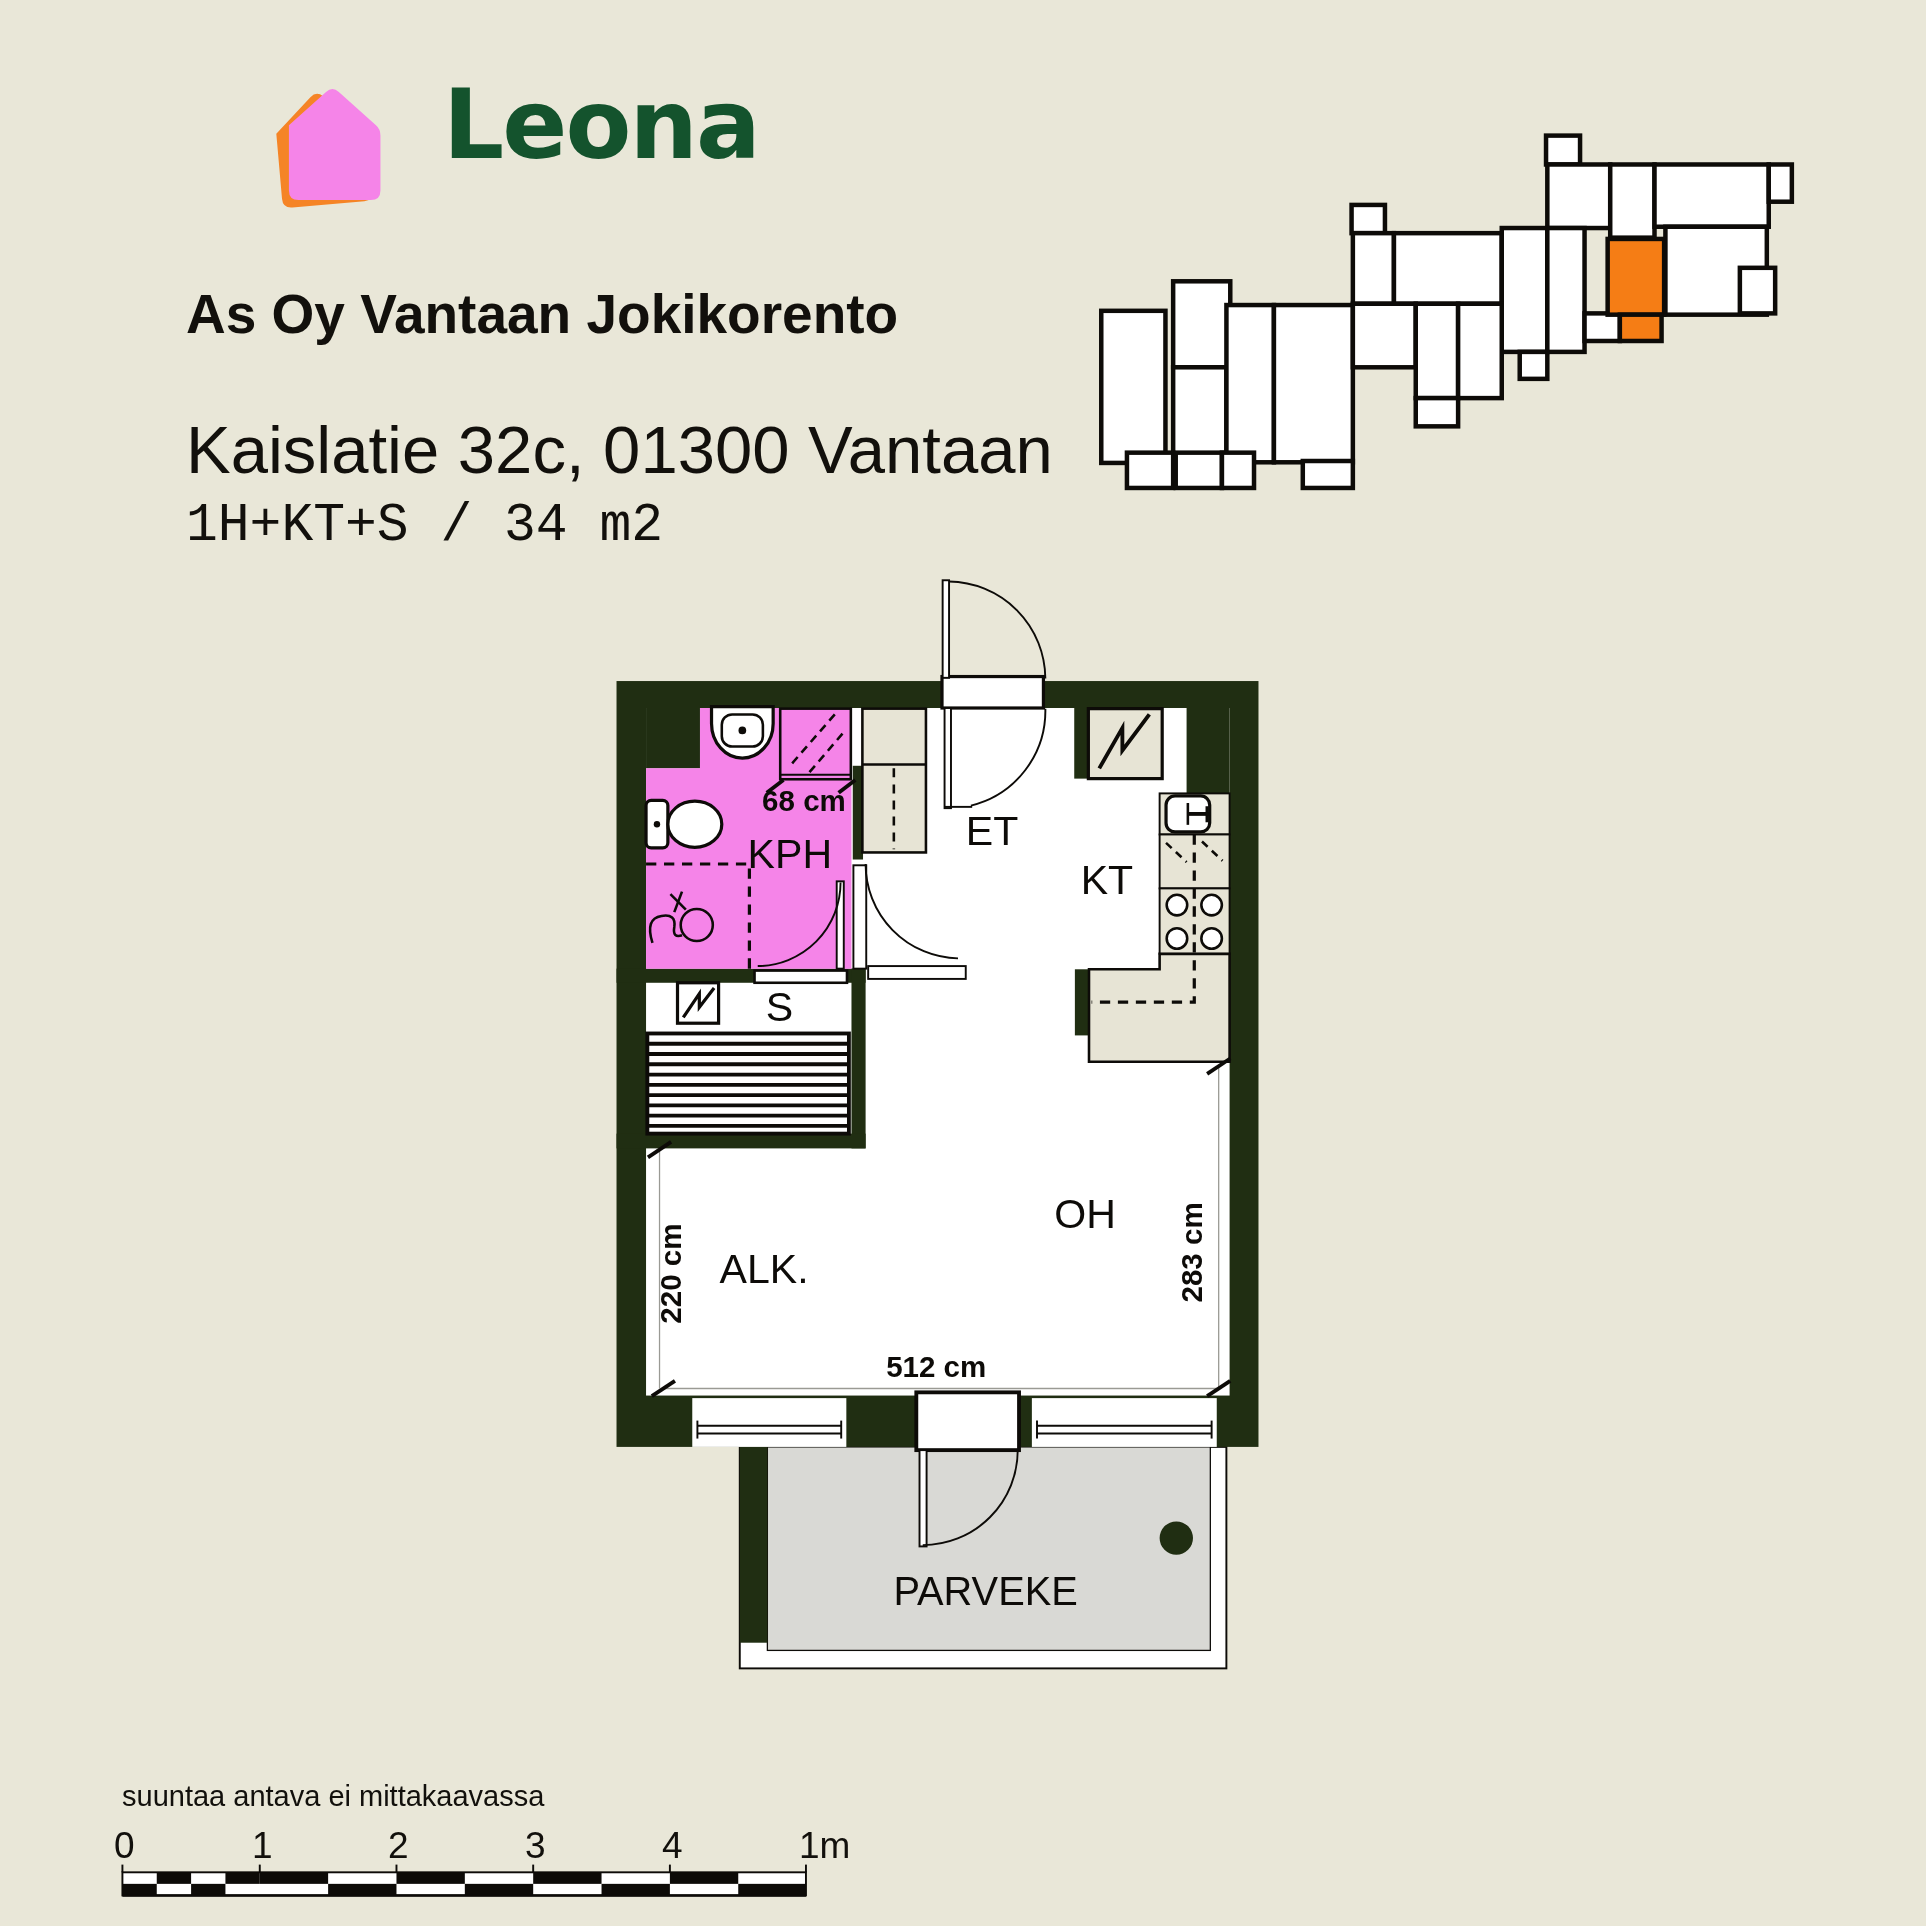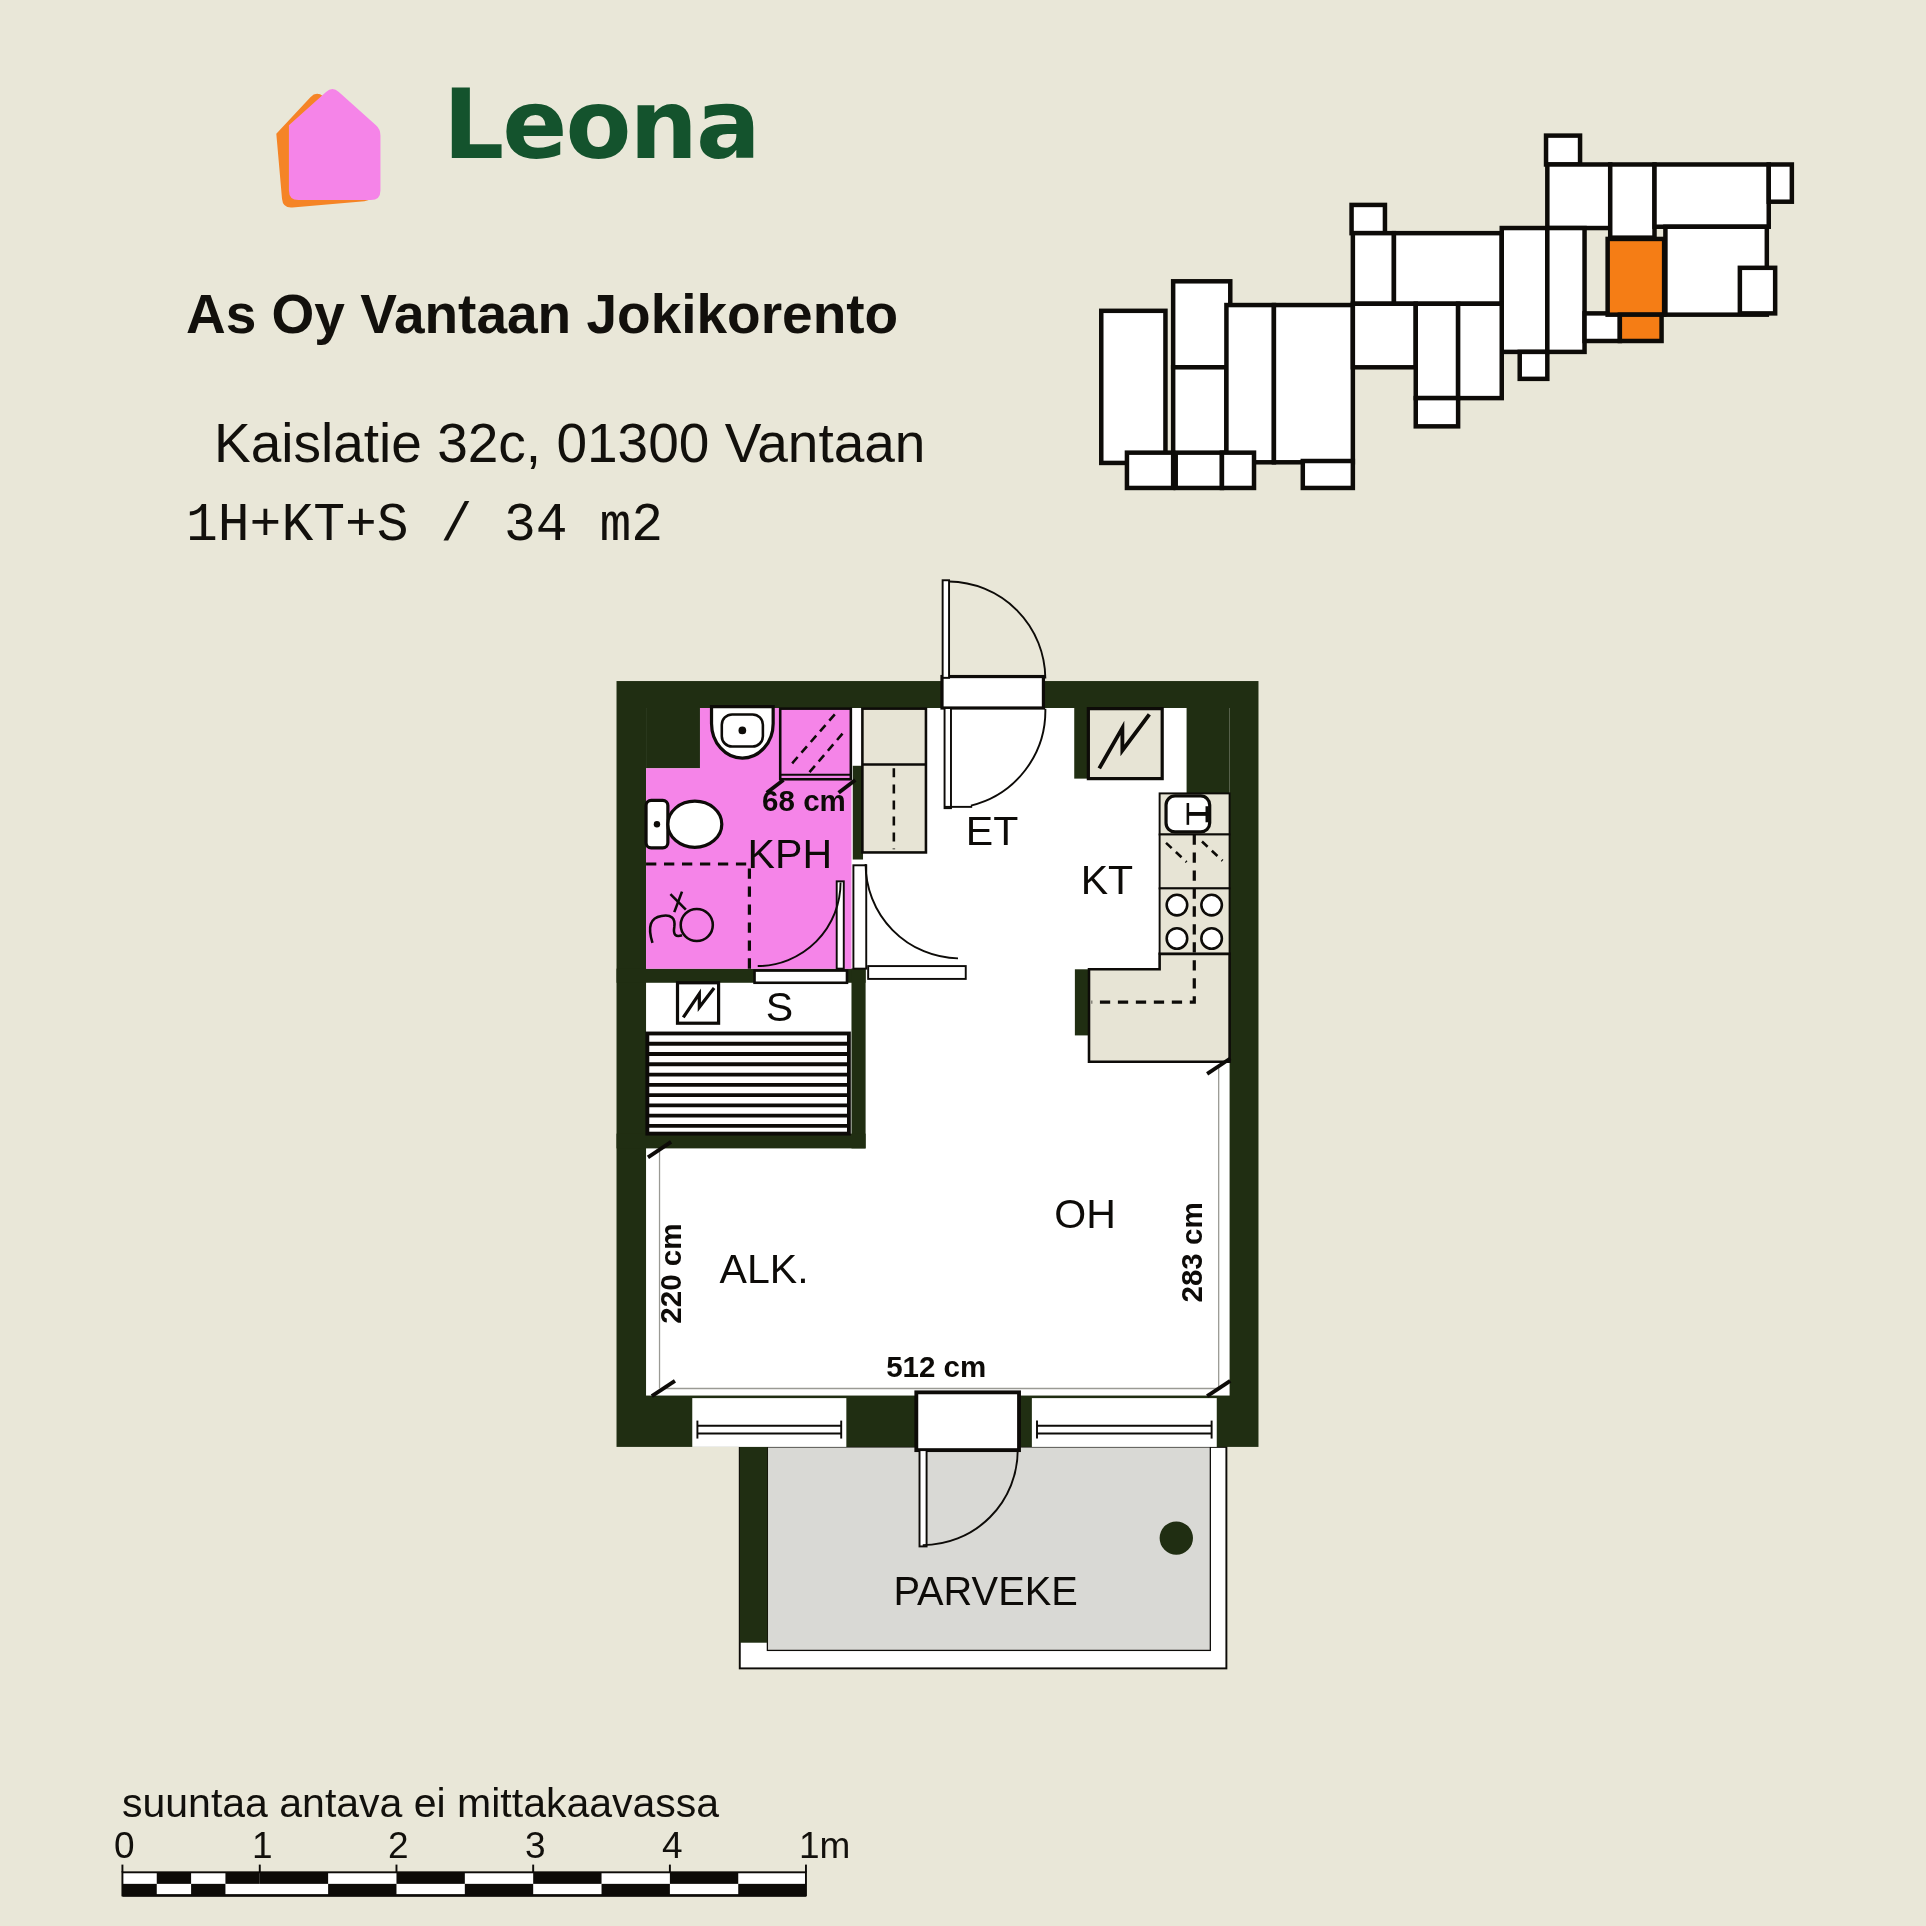--- a/index.html
+++ b/index.html
@@ -4,24 +4,24 @@
 <style>
   html,body{margin:0;padding:0;}
   body{width:1926px;height:1926px;background:#e9e7d8;position:relative;
        font-family:"Liberation Sans",sans-serif;color:#12100c;}
   .abs{position:absolute;}
   
   #logo{left:270px;top:83px;width:706px;height:128px;}
   #logo-text{left:443px;top:69px;font-family:"DejaVu Sans",sans-serif;
              font-size:96px;font-weight:600;letter-spacing:-1.9px;color:#14532d;}
   #title{left:186px;top:282px;font-size:55px;font-weight:bold;}
-  #address{left:186px;top:411px;font-size:55px;margin-left:28px;}
+  #address{left:186px;top:411px;font-size:67px;}
   #apt-info{left:186px;top:496px;font-size:53px;font-family:Liberation Mono, monospace;}
   
-  #disclaimer{left:122px;top:1780px;font-size:41px;}
+  #disclaimer{left:122px;top:1780px;font-size:29px;}
   .scale-num{top:1825px;font-size:37px;font-weight:500;}
   
   text{font-family:"Liberation Sans",sans-serif;fill:#0d0b08;}
   .room-label{font-size:64px;}
   .dim-label{font-size:46px;font-weight:bold;}
   svg{position:absolute;overflow:visible;}
 </style>
 </head>
 <body>
 

